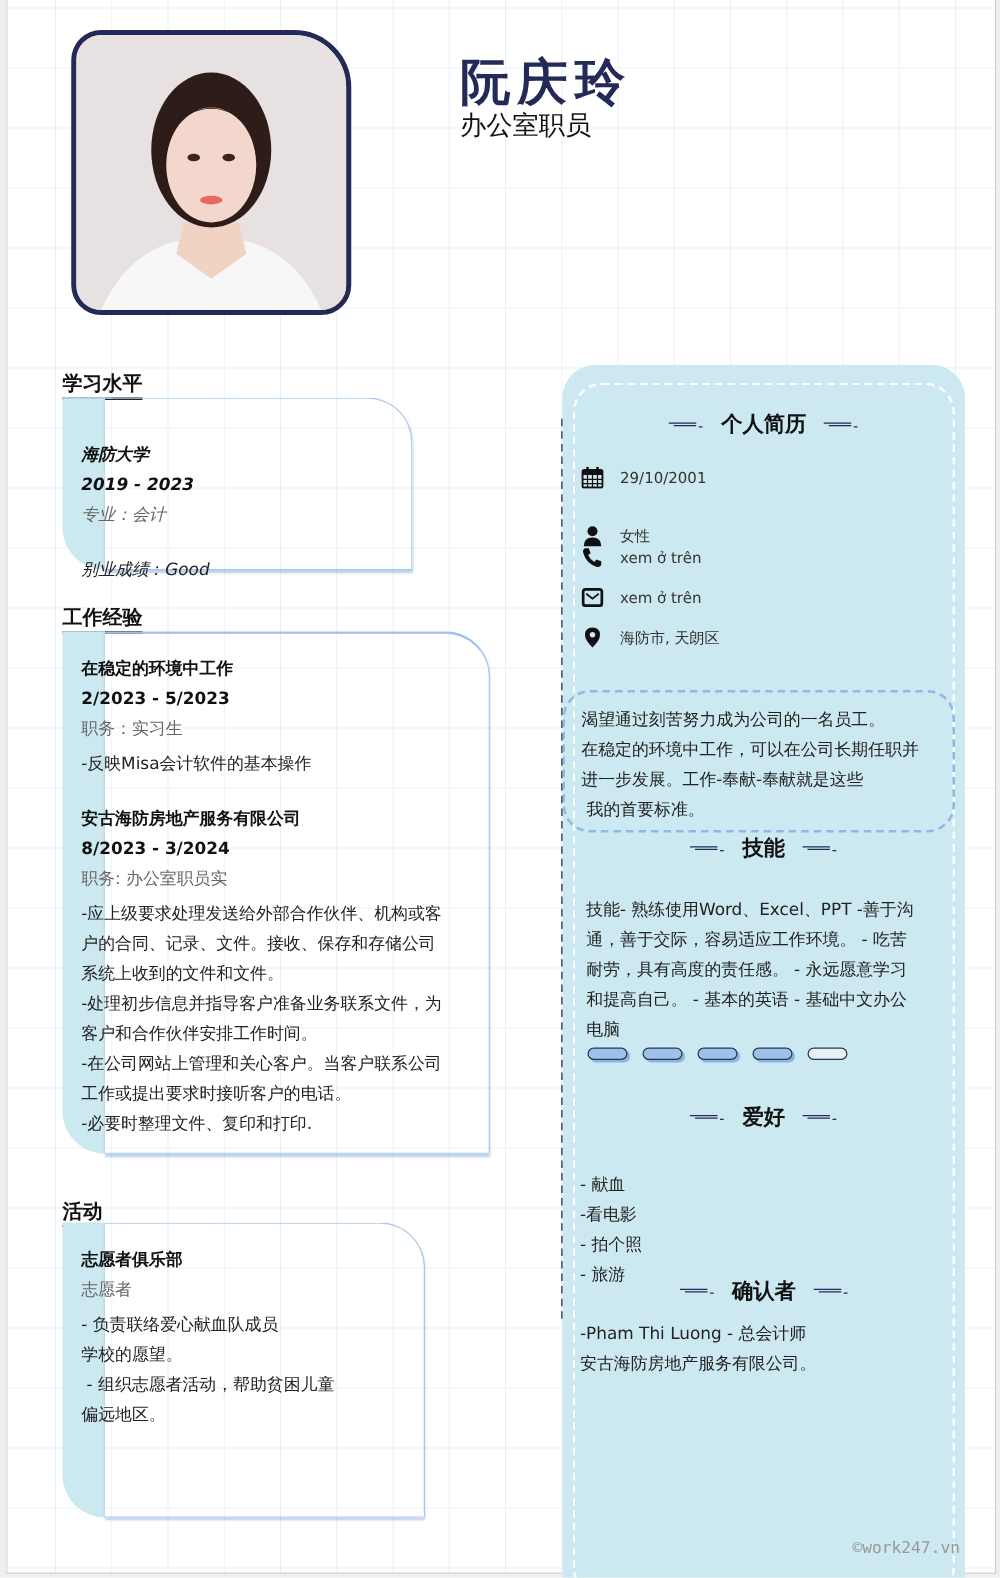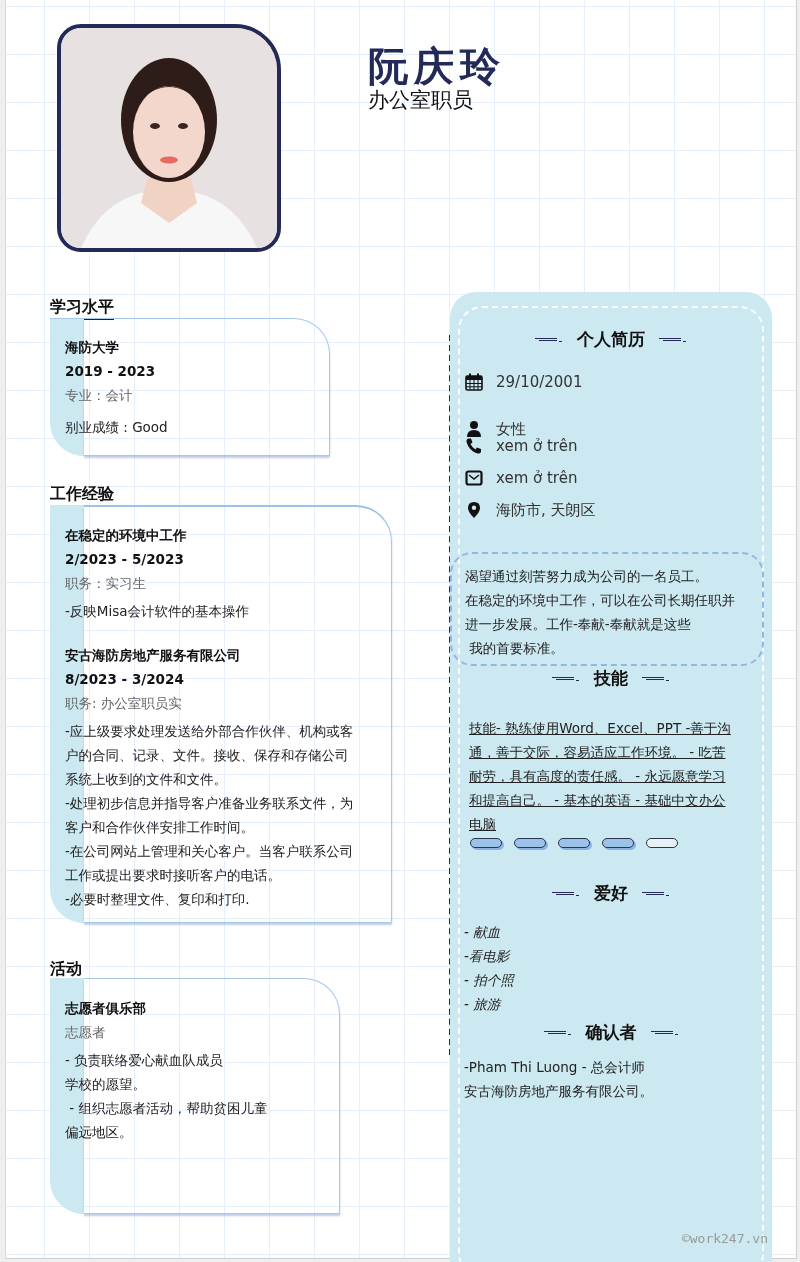--- a/index.html
+++ b/index.html
@@ -85,21 +85,21 @@
   }
   .deco {
     display: inline-block; width: 28px; height: 6px; vertical-align: middle; margin: 0 14px;
     background:
       linear-gradient(#232a57,#232a57) 0 1px / 22px 1px no-repeat,
       linear-gradient(#232a57,#232a57) 4px 3px / 18px 1px no-repeat,
       linear-gradient(#232a57,#232a57) 24px 4px / 3px 1px no-repeat;
   }
   .info-row {
     position: absolute; left: 14px; height: 22px; display: flex; align-items: center;
-    font-size: 15px; color: #333;
+    font-size: 12px; color: #333;
   }
   .info-row .ic { width: 20px; height: 20px; display: inline-flex; align-items: center; justify-content: center; margin-right: 12px; }
   .info-row svg { width: 18px; height: 18px; }
   .objective {
     position: absolute; left: 0; top: 260px; width: 310px; height: 110px;
     border: 2px dashed #8fb8e6; border-radius: 22px;
   }
   .objective .txt {
     position: absolute; left: 13px; top: 10px; right: 6px; font-size: 13.5px; line-height: 24px; color: #222;
   }
@@ -138,25 +138,25 @@
   <div class="job-title">办公室职员</div>
 
   <div class="sec-head" style="top:297px;">
     <span>学习水平</span>
     <div class="under"></div>
   </div>
   <div class="card" style="top:318px; width:280px; height:138px;">
     <div class="stripe" style="height:138px;"></div>
     <div class="box"></div>
     <div class="top-line" style="width:40px;"></div>
-    <div class="content" style="top:17px;">
+    <div class="content" style="top:34px;font-style:italic;">
       <div class="b">海防大学</div>
       <div class="b">2019 - 2023</div>
       <div class="muted">专业：会计</div>
-      <div style="margin-top:8px;">别业成绩 : Good</div>
+      <div style="margin-top:20px;">别业成绩 : Good</div>
     </div>
   </div>
 
   <div class="sec-head" style="top:484px;">
     <span>工作经验</span>
     <div class="under"></div>
   </div>
   <div class="card" style="top:505px; width:342px; height:418px;">
     <div class="stripe" style="height:418px; border-radius:0 0 0 36px;"></div>
     <div class="box" style="border-top:2px solid #9cc2ea;"></div>
@@ -262,39 +262,39 @@
         <div>渴望通过刻苦努力成为公司的一名员工。</div>
         <div>在稳定的环境中工作，可以在公司长期任职并</div>
         <div>进一步发展。工作-奉献-奉献就是这些</div>
         <div style="white-space:pre;"> 我的首要标准。</div>
       </div>
     </div>
 
     <div class="p-head" style="top:375px;">
       <span class="deco"></span><span>技能</span><span class="deco"></span>
     </div>
-    <div class="p-text" style="top:424px; left:19px;text-decoration:underline;">
+    <div class="p-text" style="top:424px; left:19px;">
       <div>技能- 熟练使用Word、Excel、PPT -善于沟</div>
       <div>通，善于交际，容易适应工作环境。 - 吃苦</div>
       <div>耐劳，具有高度的责任感。 - 永远愿意学习</div>
       <div>和提高自己。 - 基本的英语 - 基础中文办公</div>
       <div>电脑</div>
     </div>
     <div class="pills">
       <span class="pill"></span>
       <span class="pill"></span>
       <span class="pill"></span>
       <span class="pill"></span>
       <span class="pill off"></span>
     </div>
 
     <div class="p-head" style="top:590px;">
       <span class="deco"></span><span>爱好</span><span class="deco"></span>
     </div>
-    <div class="p-text" style="top:628px;font-style:italic;">
+    <div class="p-text" style="top:644px;">
       <div>- 献血</div>
       <div>-看电影</div>
       <div>- 拍个照</div>
       <div>- 旅游</div>
     </div>
 
     <div class="p-head" style="top:729px;">
       <span class="deco"></span><span>确认者</span><span class="deco"></span>
     </div>
     <div class="p-text" style="top:763px;">

